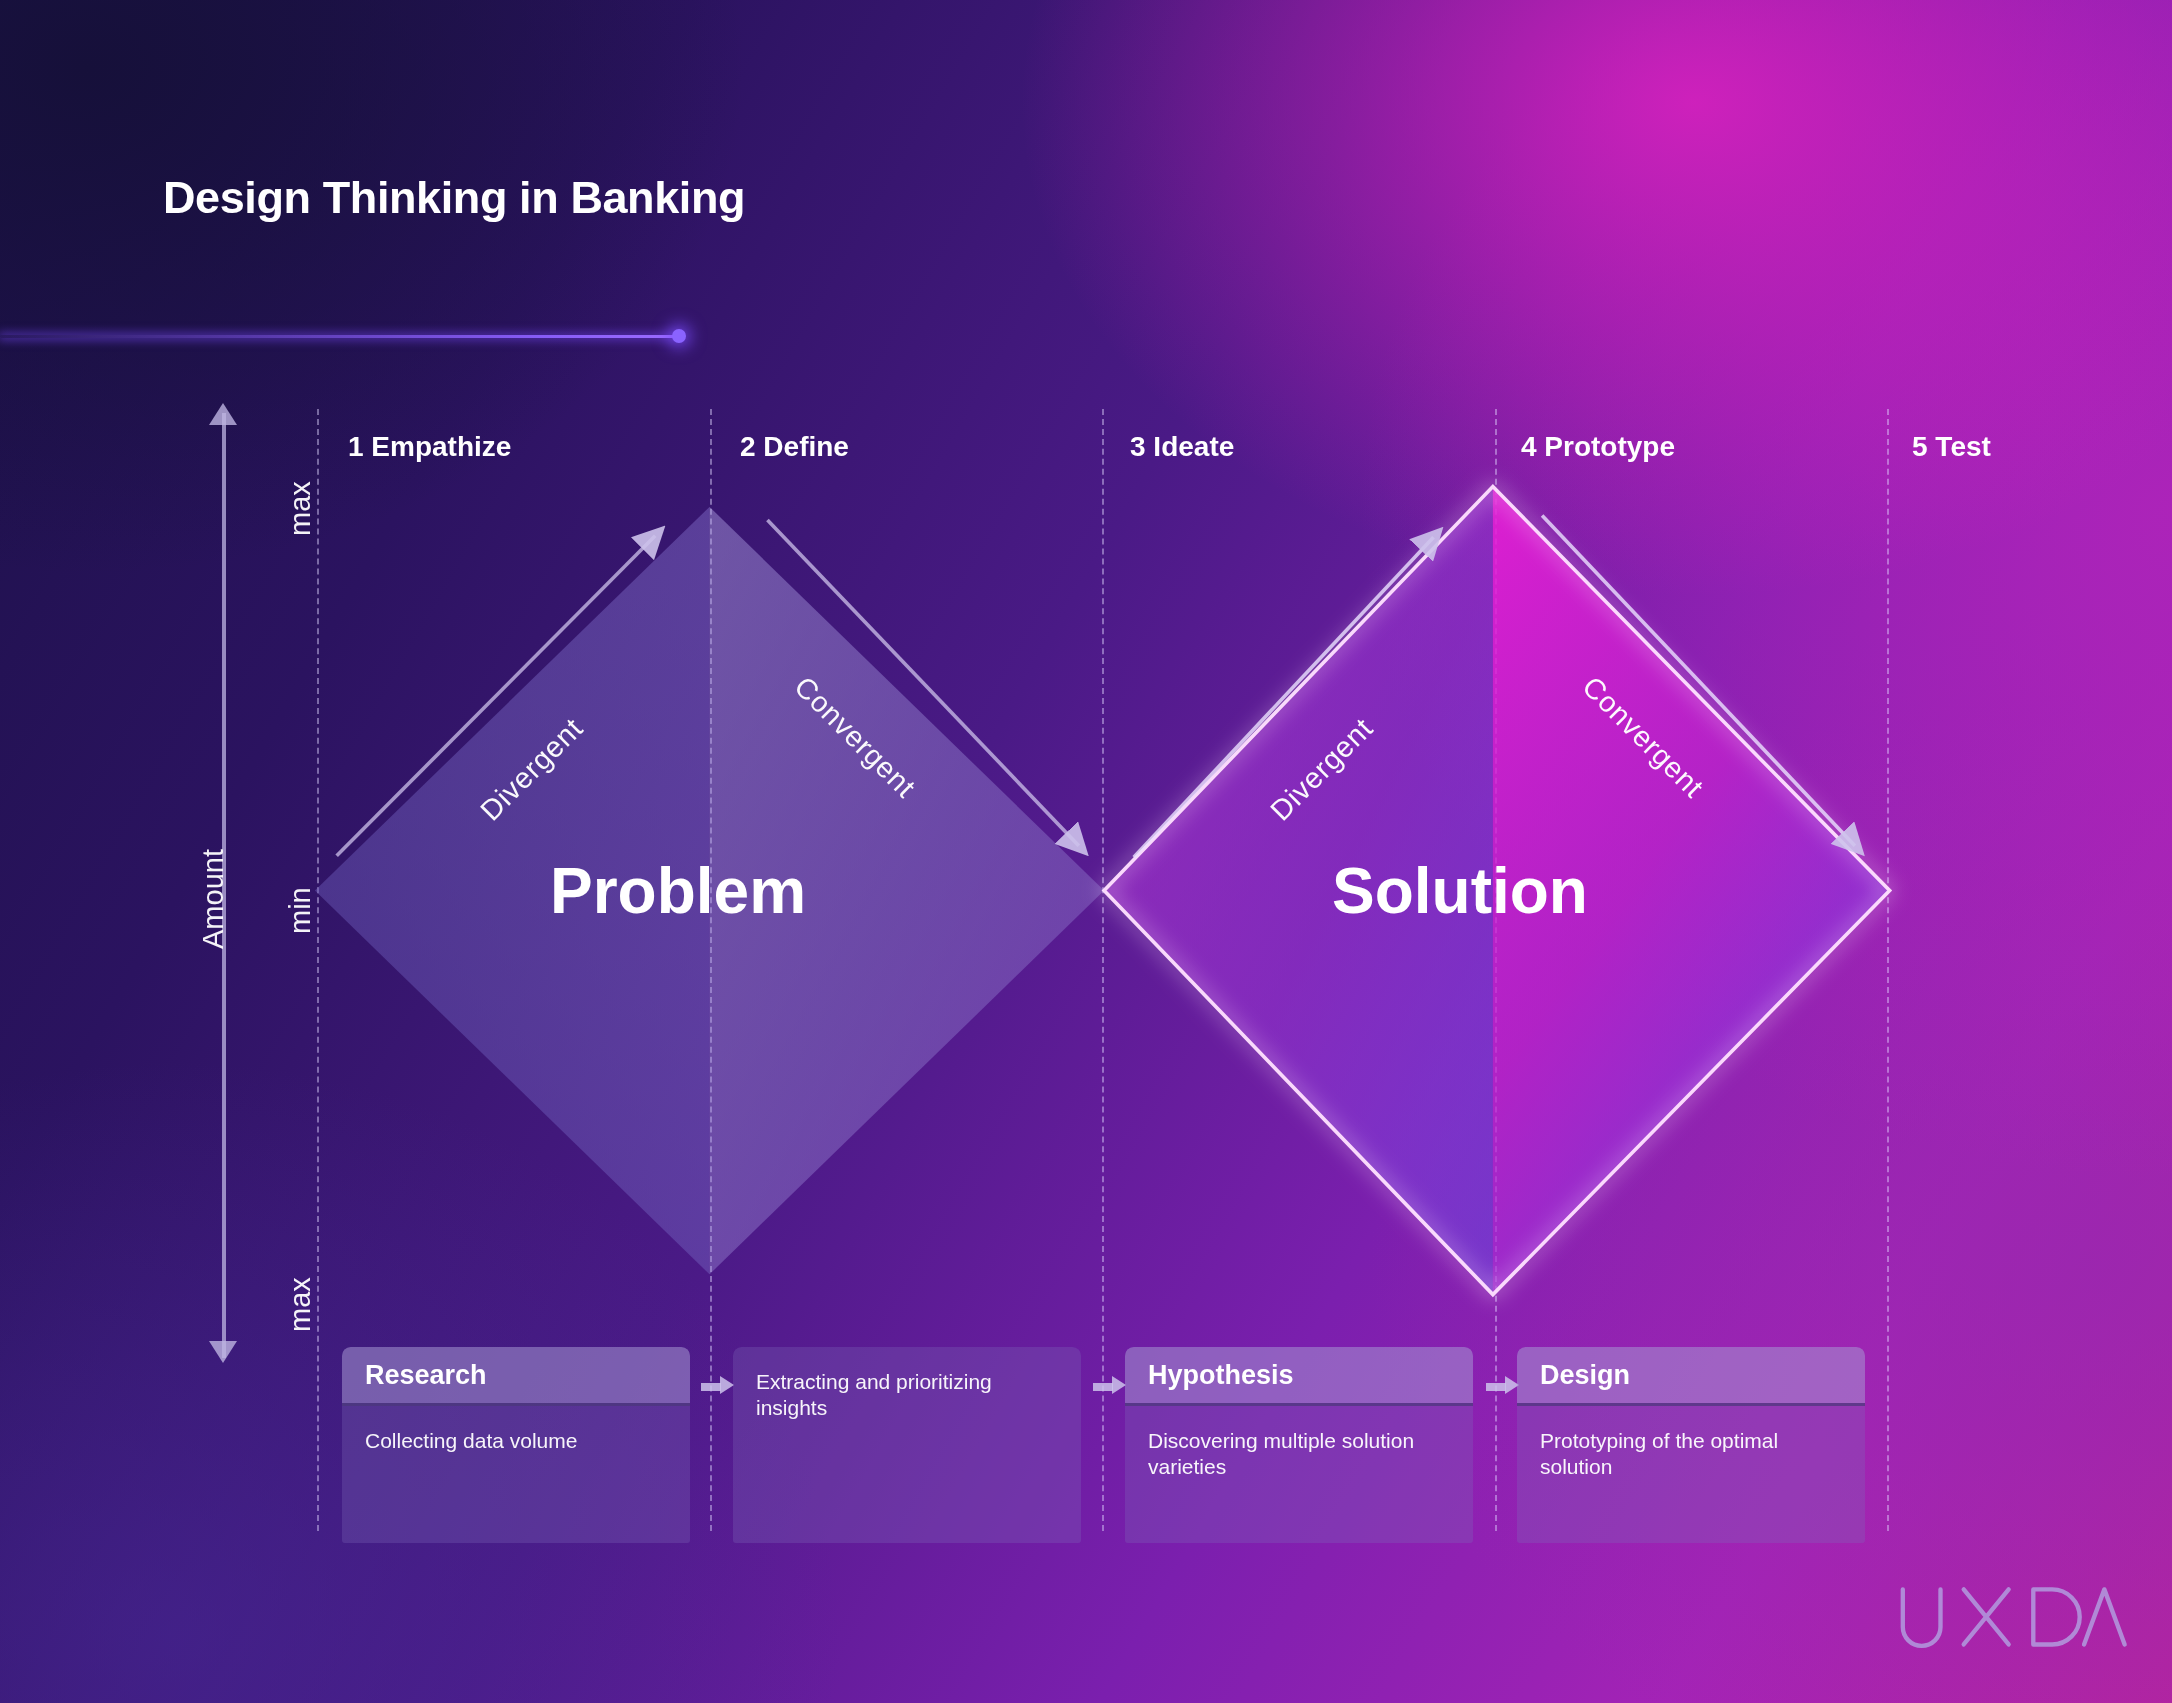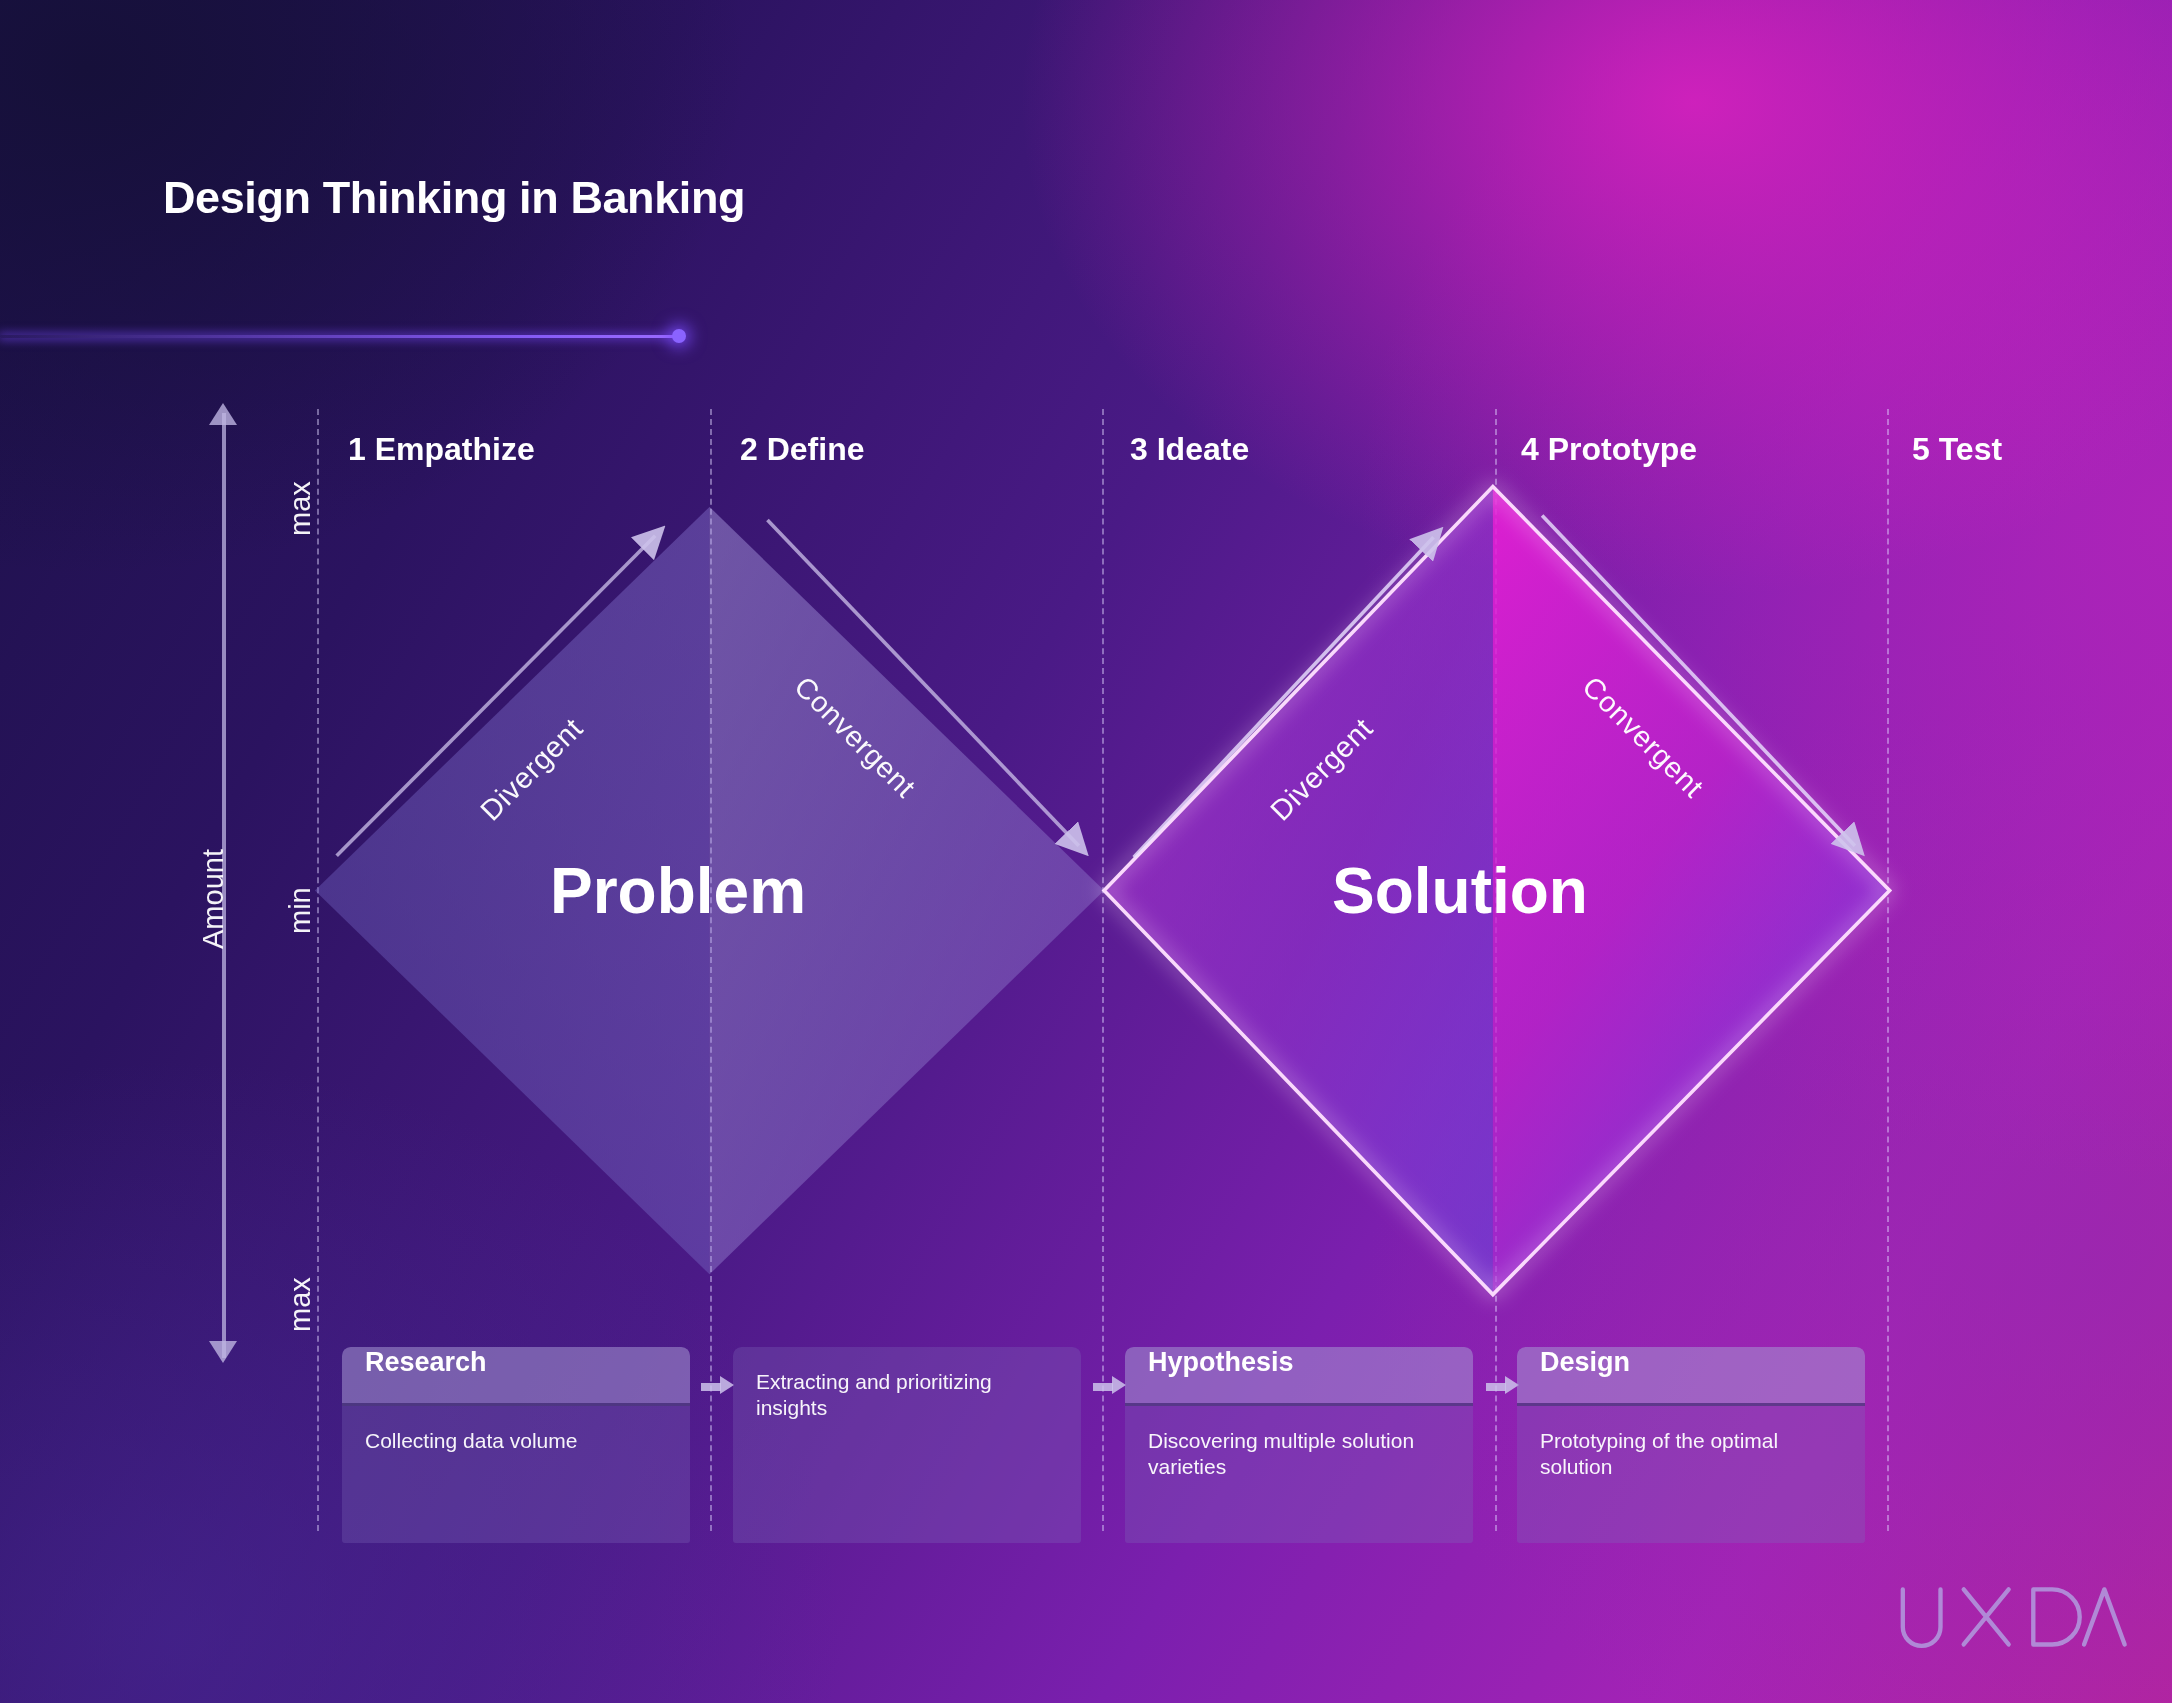--- a/index.html
+++ b/index.html
@@ -57,21 +57,21 @@
 
   .vtext{
     position:absolute;color:#ffffff;white-space:nowrap;
     transform-origin:0 0;
   }
   .axis-name{font-size:29px;color:rgba(255,255,255,0.95);}
   .axis-tick{font-size:29px;color:rgba(255,255,255,0.95);}
 
   
   .stage-label{
-    position:absolute;top:431px;font-size:32px;font-weight:bold;color:#ffffff;white-space:nowrap;
+    position:absolute;top:431px;font-size:28px;font-weight:bold;color:#ffffff;white-space:nowrap;
   }
 
   
   #diagram{position:absolute;left:0;top:0;width:2172px;height:1703px;pointer-events:none;}
 
   
   .diamond-caption{
     position:absolute;font-size:64px;font-weight:bold;color:#ffffff;white-space:nowrap;
     text-align:left;
   }
@@ -86,21 +86,21 @@
   .card{
     position:absolute;top:1347px;width:348px;height:196px;
     border-radius:8.7px 8.7px 2.9px 2.9px;
     overflow:hidden;
     background:rgba(126,106,186,0.30);
   }
   .card-head{
     height:56px;
     background:rgba(190,178,226,0.34);
     border-bottom:3.6px solid rgba(42,22,92,0.55);
-    display:flex;
+    display:flex;align-items:center;
   }
   .card-head span{
     font-size:27px;font-weight:bold;color:#ffffff;padding-left:23px;
   }
   .card-body{
     padding:22px 23px 0 23px;
     font-size:21px;line-height:1.22;color:rgba(255,255,255,0.95);
   }
   .card-arrow{
     position:absolute;top:1376px;width:33px;height:19px;

